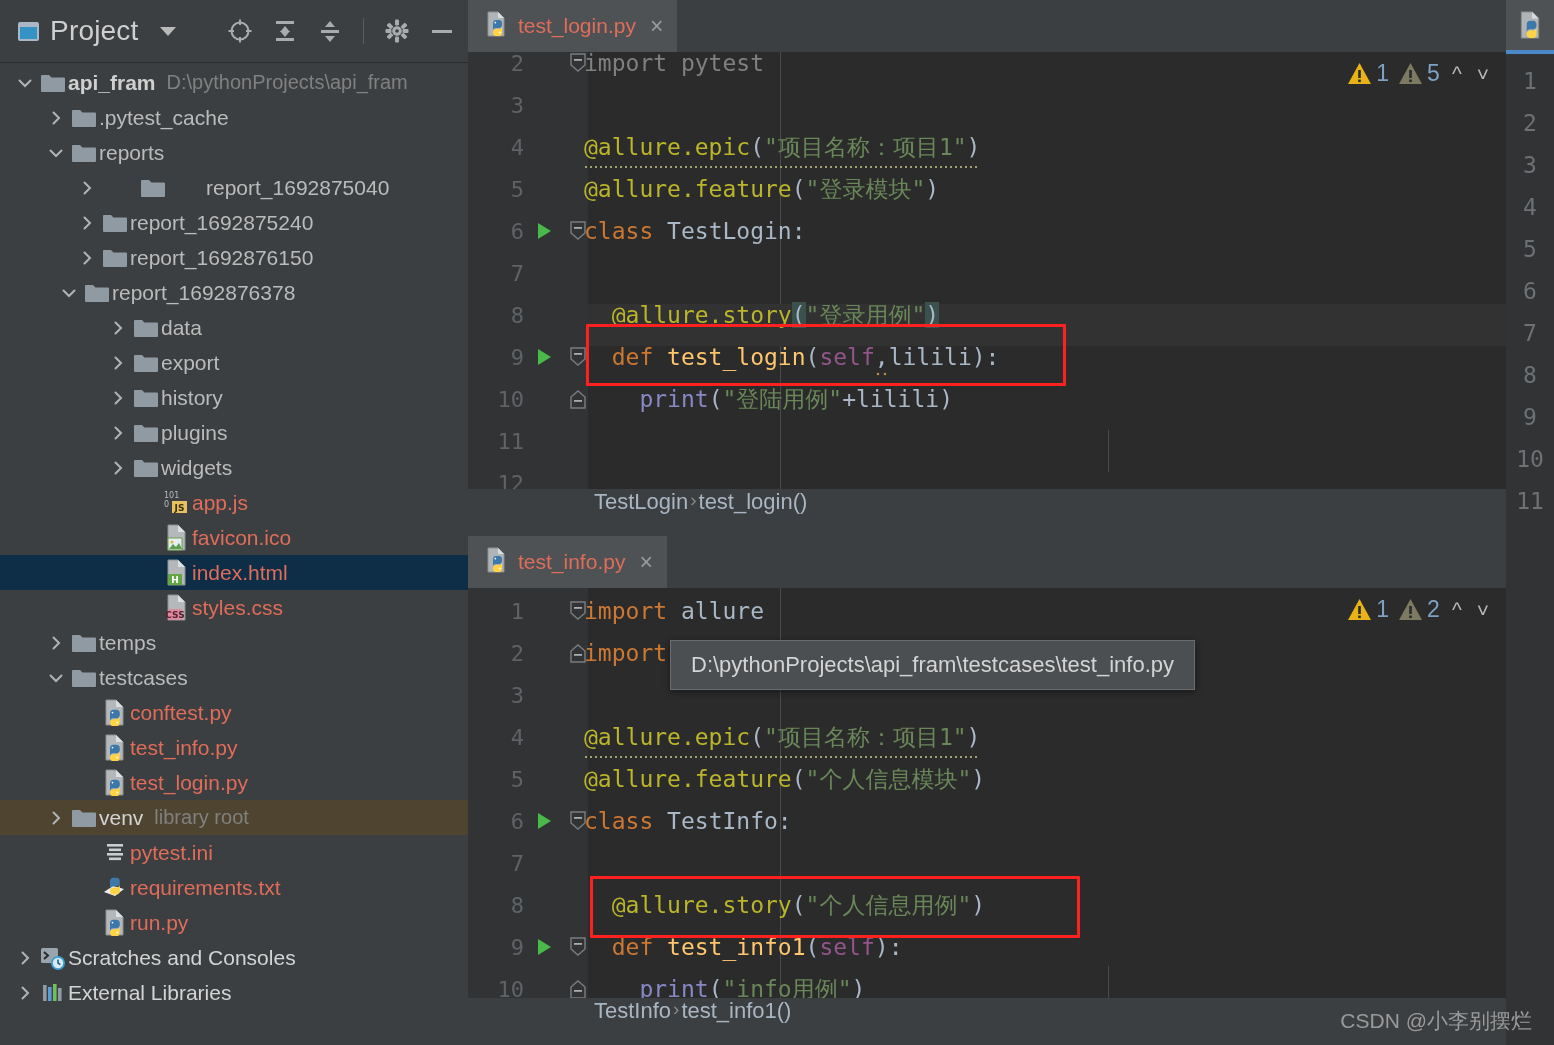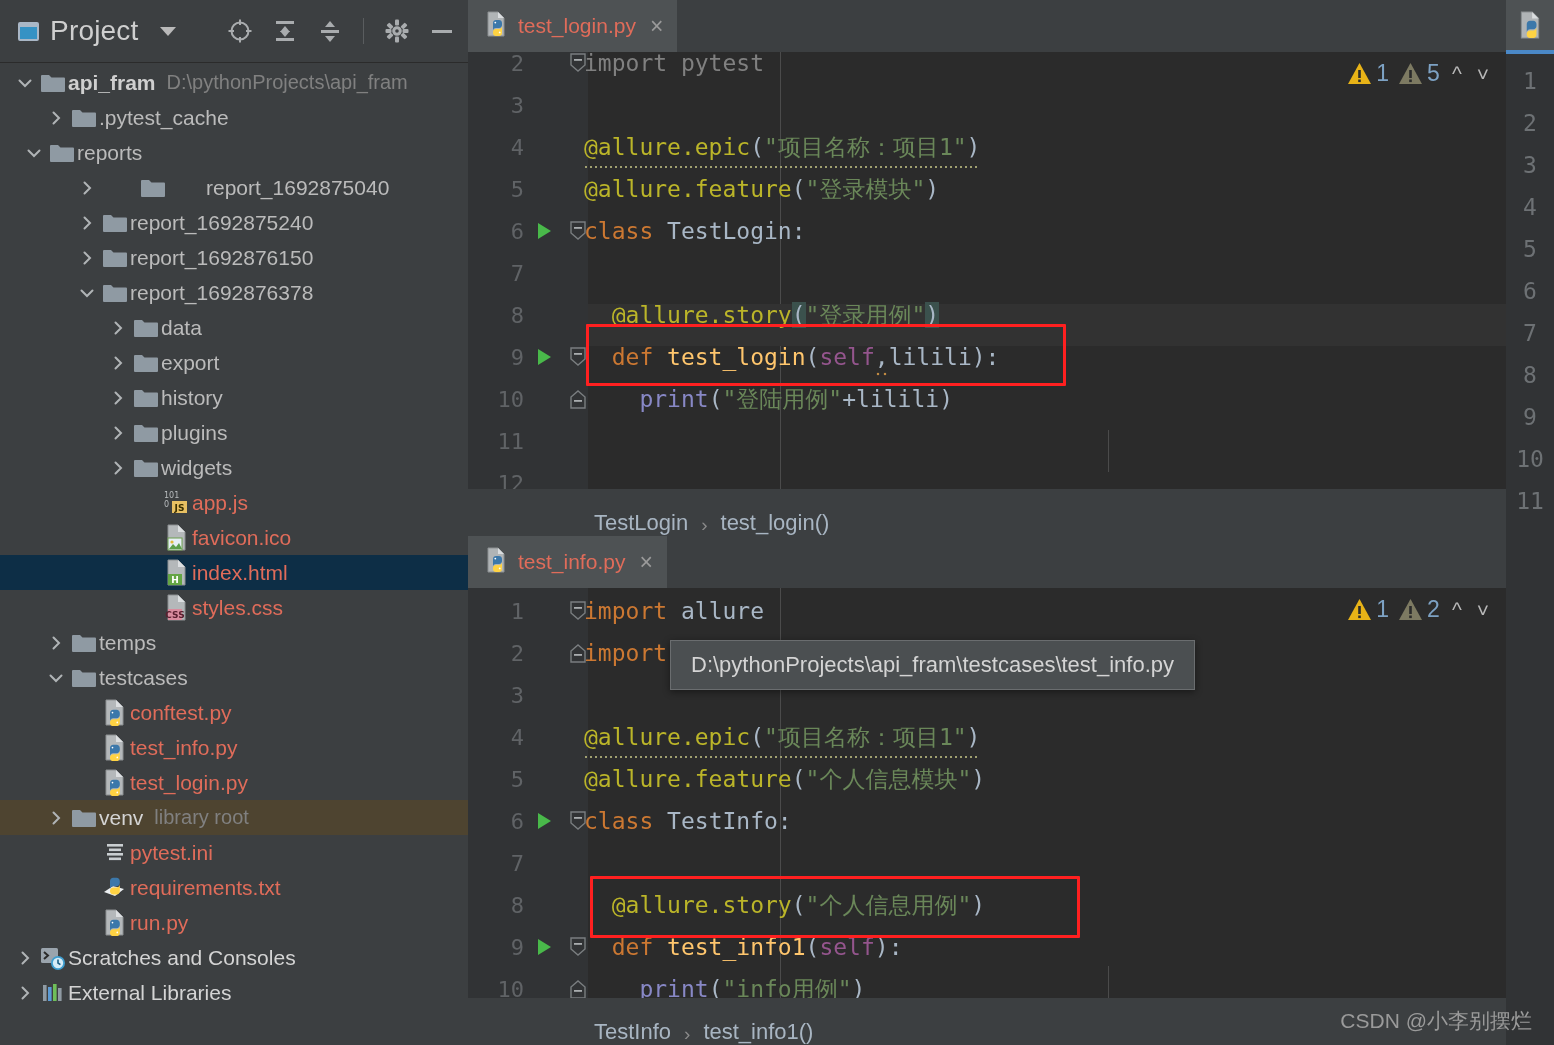--- a/index.html
+++ b/index.html
@@ -173,22 +173,22 @@
     position: absolute; z-index: 40;
     background: #4b4f51; border: 1px solid #6a6d6f;
     color: #d4d4d4; font-size: 22px;
     padding: 11px 20px;
     box-shadow: 0 2px 7px rgba(0,0,0,0.45);
     white-space: nowrap;
   }
 
   .breadcrumb {
     height: 47px; flex: none; background: #3c3f41;
-    display: flex; align-items: flex-end; padding-left: 126px;
-    font-size: 22px; color: #a8b5c2; gap: 13px;
+    display: flex; align-items: flex-start; padding-left: 126px;
+    font-size: 22px; color: #a8b5c2; gap: 2px;
   }
   .bc-sep { color: #8a8a8a; font-size: 19px; }
 
   
   .stripe {
     position: absolute; right: 18px; top: 0; bottom: 0; width: 28px;
     background: #313335;
   }
   .stripe-mark { position: absolute; left: 1px; right: 1px; height: 5px; }
   .stripe-thumb {
@@ -300,21 +300,21 @@
               <path d="M6.5 3.5L12 9l-5.5 5.5" fill="none" stroke="#b0b4b6" stroke-width="2" stroke-linecap="round"></path>
             </svg>
           </span>
           <span class="ficon">
             <svg width="26" height="22" viewBox="0 0 26 22">
               <path d="M1 4a1 1 0 011-1h7l2.5 2.5H24a1 1 0 011 1V19a1 1 0 01-1 1H2a1 1 0 01-1-1z" fill="#8f9aa3"></path>
             </svg>
           </span>
           <span class="rlabel">.pytest_cache</span>
         </div>
-        <div class="row" style="padding-left: 21px;">
+        <div class="row" style="padding-left: 43px;">
           <span class="arrow">
             <svg width="18" height="18" viewBox="0 0 18 18">
               <path d="M3.5 6.5L9 12l5.5-5.5" fill="none" stroke="#b0b4b6" stroke-width="2" stroke-linecap="round"></path>
             </svg>
           </span>
           <span class="ficon">
             <svg width="26" height="22" viewBox="0 0 26 22">
               <path d="M1 4a1 1 0 011-1h7l2.5 2.5H24a1 1 0 011 1V19a1 1 0 01-1 1H2a1 1 0 01-1-1z" fill="#8f9aa3"></path>
             </svg>
           </span>
@@ -352,21 +352,21 @@
               <path d="M6.5 3.5L12 9l-5.5 5.5" fill="none" stroke="#b0b4b6" stroke-width="2" stroke-linecap="round"></path>
             </svg>
           </span>
           <span class="ficon">
             <svg width="26" height="22" viewBox="0 0 26 22">
               <path d="M1 4a1 1 0 011-1h7l2.5 2.5H24a1 1 0 011 1V19a1 1 0 01-1 1H2a1 1 0 01-1-1z" fill="#8f9aa3"></path>
             </svg>
           </span>
           <span class="rlabel">report_1692876150</span>
         </div>
-        <div class="row" style="padding-left: 74px; text-align: right;">
+        <div class="row" style="padding-left: 56px; text-align: right;">
           <span class="arrow">
             <svg width="18" height="18" viewBox="0 0 18 18">
               <path d="M3.5 6.5L9 12l5.5-5.5" fill="none" stroke="#b0b4b6" stroke-width="2" stroke-linecap="round"></path>
             </svg>
           </span>
           <span class="ficon">
             <svg width="26" height="22" viewBox="0 0 26 22">
               <path d="M1 4a1 1 0 011-1h7l2.5 2.5H24a1 1 0 011 1V19a1 1 0 01-1 1H2a1 1 0 01-1-1z" fill="#8f9aa3"></path>
             </svg>
           </span>

